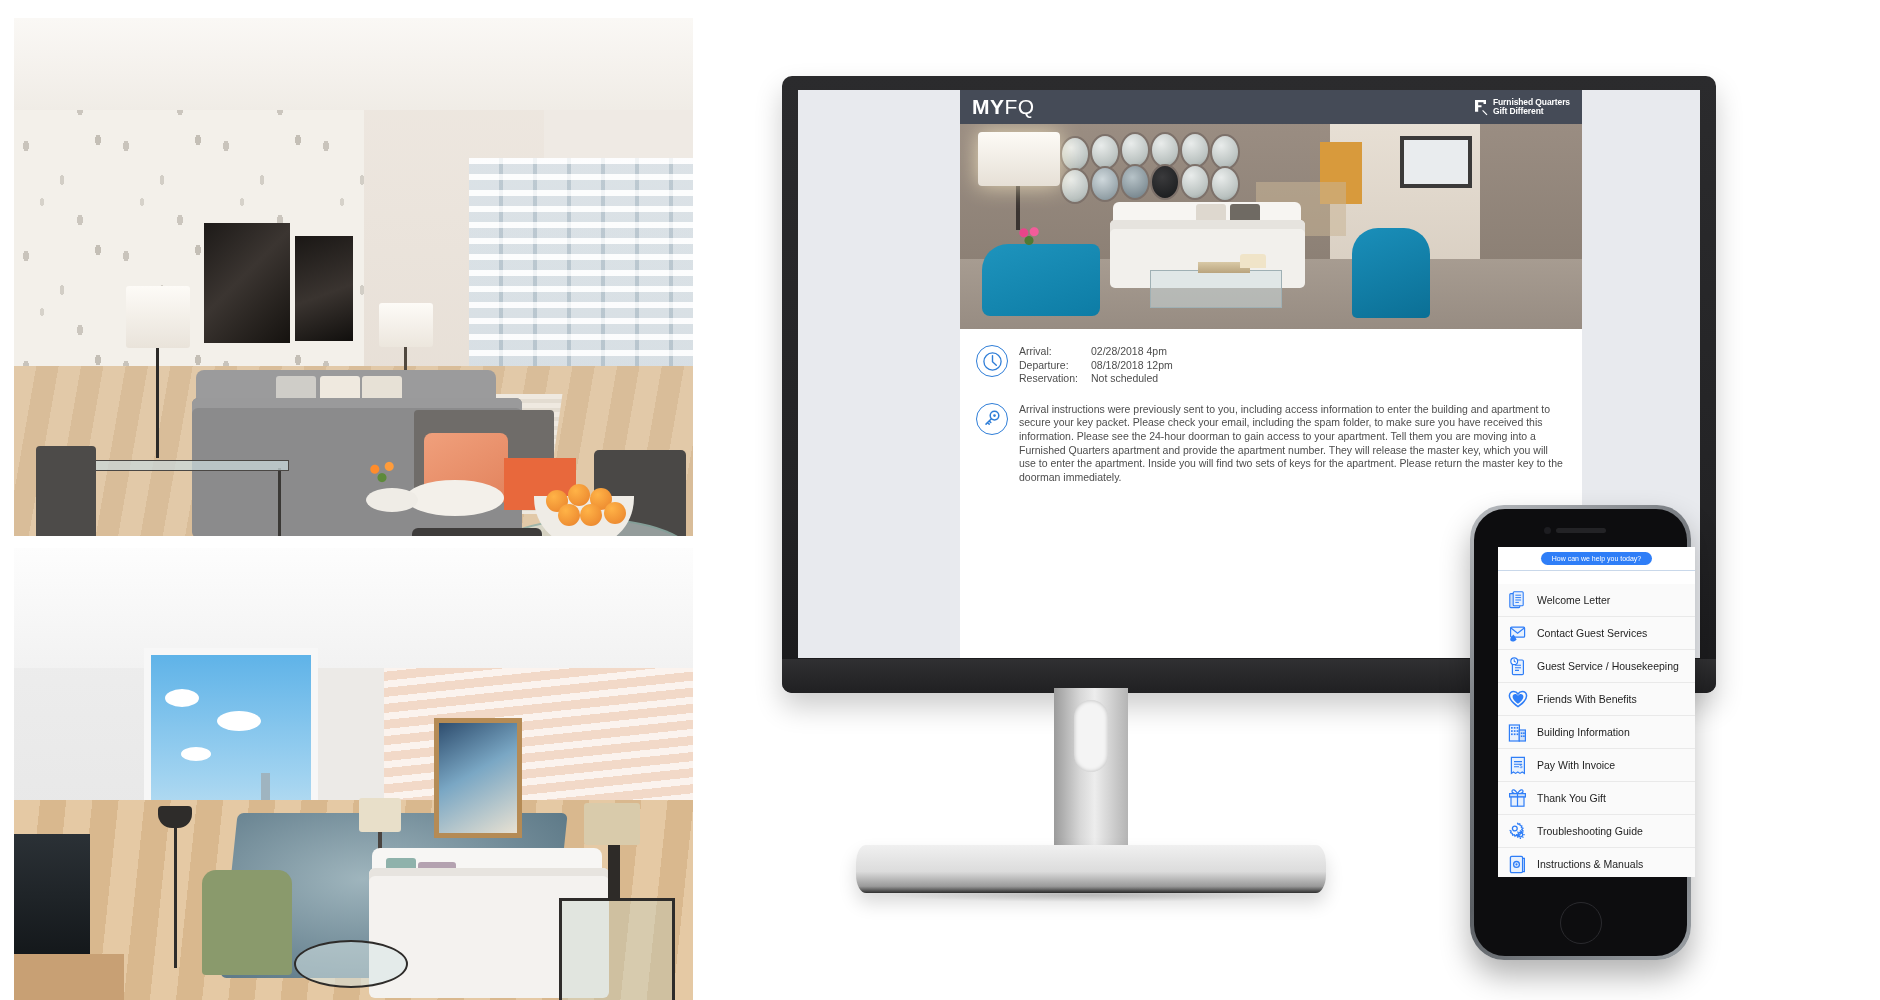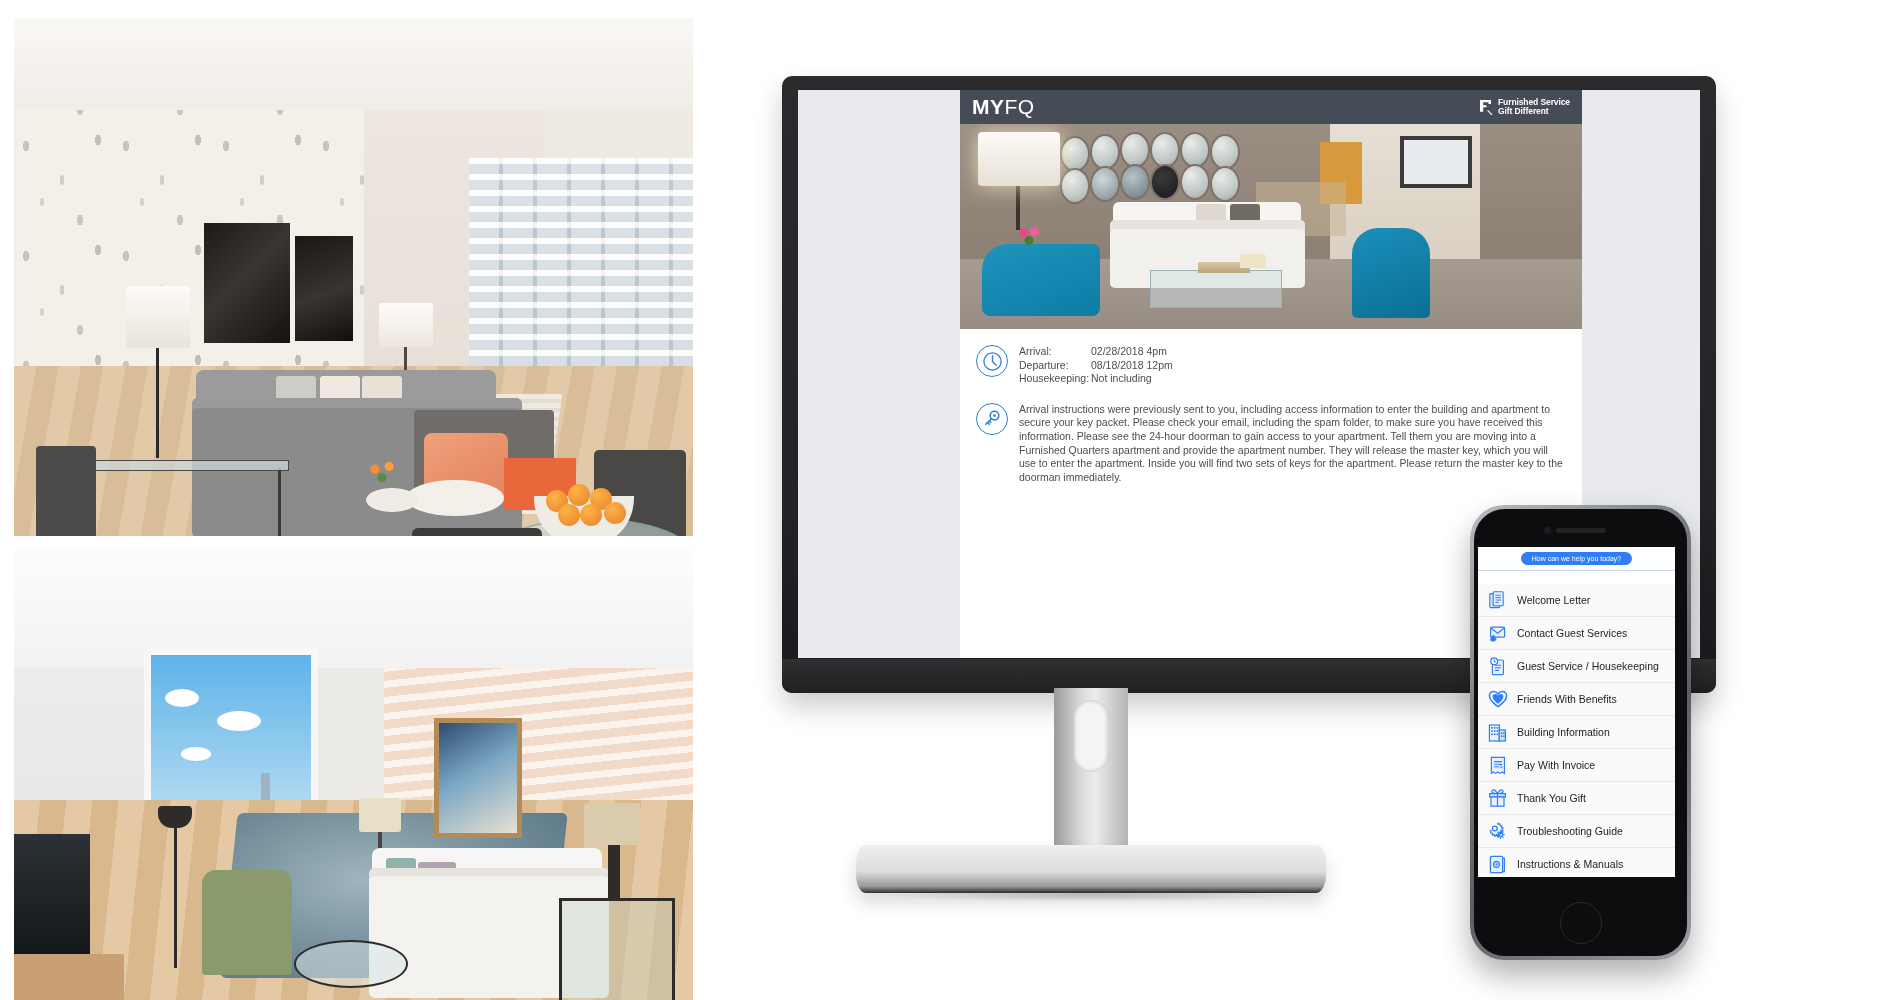--- a/index.html
+++ b/index.html
@@ -144,21 +144,21 @@
   #instructions-block{display:flex;gap:11px;align-items:flex-start;margin-top:17px;}
   #instructions-text{font-size:10.5px;line-height:13.7px;color:#4d4d4d;}
 
   
   #phone{position:absolute;left:1470px;top:505px;width:221px;height:455px;}
   #phone-outer{position:absolute;inset:0;border-radius:34px;background:linear-gradient(135deg,#b9bcc0,#7e8287 30%,#5b5f64 60%,#9ba0a5);
     box-shadow:0 16px 30px rgba(0,0,0,.30);}
   #phone-body{position:absolute;left:4px;top:4px;right:4px;bottom:4px;border-radius:31px;background:#0d0d0f;}
   #phone-earpiece{position:absolute;left:50%;top:23px;transform:translateX(-50%);width:50px;height:5px;border-radius:3px;background:#232326;}
   #phone-cam{position:absolute;left:74px;top:22px;width:7px;height:7px;border-radius:50%;background:#1d1d21;}
-  #phone-screen{position:absolute;left:8px;top:42px;width:197px;height:330px;background:#fbfbfb;overflow:hidden;}
+  #phone-screen{position:absolute;left:28px;top:42px;width:197px;height:330px;background:#fbfbfb;overflow:hidden;}
   #phone-home{position:absolute;left:50%;bottom:16px;transform:translateX(-50%);width:40px;height:40px;border-radius:50%;border:1.6px solid #2a2a2e;}
 
   #chat-bubble-row{height:23px;display:flex;align-items:center;justify-content:center;border-bottom:1px solid #c9d8ea;background:#fff;}
   #chat-bubble{background:#2f7ef7;color:#fff;font-size:7px;padding:3px 11px;border-radius:10px;white-space:nowrap;}
   #menu-spacer{height:13px;background:#fff;}
   .menu-item{display:flex;align-items:center;gap:9px;height:33px;padding:0 9px;box-sizing:border-box;border-bottom:1px solid #e9e9e9;background:#fafafa;}
   .menu-item .mi-icon{width:21px;height:21px;flex:0 0 21px;display:flex;align-items:center;justify-content:center;}
   .menu-item .mi-label{font-size:10.5px;color:#1d1d1d;white-space:nowrap;}
 </style>
 </head>
@@ -247,21 +247,21 @@
       <div id="site-header">
         <div id="site-logo"><span>MY</span><span class="fq">FQ</span></div>
         <div id="brand-lockup">
           <span id="brand-mark">
             <svg width="15" height="17" viewBox="0 0 15 17">
                 <path d="M1 1h11v4h-2.5V3.2H4.2v3.1h3.3v1.9H4.2v4.6H1z" fill="#fff"></path>
                 <path d="M8.6 11.4l4.4 4.4" stroke="#fff" stroke-width="1.2" fill="none"></path>
               </svg>
           </span>
           <span id="brand-text">
-            <span>Furnished Service</span>
+            <span>Furnished Quarters</span>
             <span>Gift Different</span>
           </span>
         </div>
       </div>
 
       <div id="hero">
         <div class="h-wall"></div>
         <div class="h-wallR"></div>
         <div class="h-accent"></div>
         <div class="h-mirror" style="left:100px;top:12px;width:26px;height:32px;"></div>
@@ -308,22 +308,22 @@
             <span class="detail-lines">
               <div class="kv">
                   <span class="k">Arrival:</span>
                   <span>02/28/2018 4pm</span>
                 </div>
               <div class="kv">
                   <span class="k">Departure:</span>
                   <span>08/18/2018 12pm</span>
                 </div>
               <div class="kv">
-                  <span class="k">Housekeeping:</span>
-                  <span>Not including</span>
+                  <span class="k">Reservation:</span>
+                  <span>Not scheduled</span>
                 </div>
             </span>
           </div>
         </div>
 
         <div id="instructions-block">
           <span class="circle-icon">
             <svg width="17" height="17" viewBox="0 0 17 17">
                 <circle cx="10.5" cy="5.6" r="4.3" fill="none" stroke="#2f7ed8" stroke-width="1.5"></circle>
                 <circle cx="10.5" cy="5.6" r="1.3" fill="#2f7ed8"></circle>

